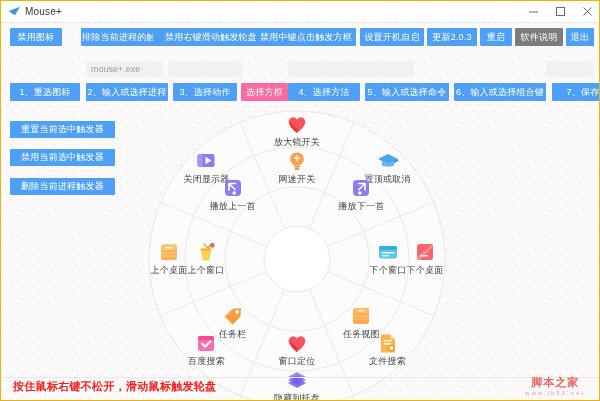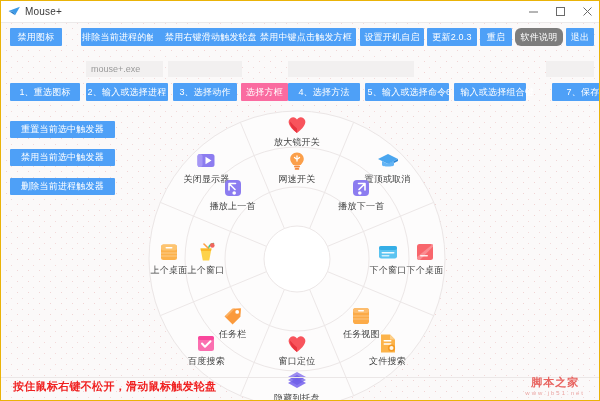--- a/index.html
+++ b/index.html
@@ -190,39 +190,39 @@
   <div class="body-area"></div>
 
   <div class="row1" id="row1">
       <div class="btn" style="left: 9px; width: 52px;">禁用图标</div>
       <div class="btn" style="left: 80px; width: 85px;">排除当前进程的触发</div>
       <div class="btn" style="left: 152px; width: 116px;">禁用右键滑动触发轮盘</div>
       <div class="btn" style="left: 359px; width: 64px;">设置开机自启</div>
       <div class="btn" style="left: 255px; width: 100px;">禁用中键点击触发方框</div>
       <div class="btn" style="left: 426px; width: 50px;">更新2.0.3</div>
       <div class="btn" style="left: 479px; width: 32px;">重启</div>
-      <div class="btn gray" style="left: 514px; width: 48px; border-radius: 6px;">软件说明</div>
+      <div class="btn gray" style="left: 514px; width: 48px;">软件说明</div>
       <div class="btn" style="left: 565px; width: 28px;">退出</div>
     </div>
 
   <div class="inputs-row" id="inputsRow">
       <input class="field" type="text" value="mouse+.exe" style="left: 85px; width: 77px;">
       <input class="field" type="text" style="left: 167px; width: 74px;">
       <input class="field" type="text" style="left: 287px; width: 126px;">
       <input class="field" type="text" style="left: 545px; width: 48px;">
     </div>
 
   <div class="row2" id="row2">
       <div class="btn" style="left: 9px; width: 70px;">1、重选图标</div>
       <div class="btn" style="left: 85px; width: 82px;">2、输入或选择进程</div>
       <div class="btn" style="left: 172px; width: 64px;">3、选择动作</div>
       <div class="btn pink" style="left: 240px; width: 47px;">选择方框</div>
       <div class="btn" style="left: 287px; width: 72px;">4、选择方法</div>
       <div class="btn" style="left: 364px; width: 84px;">5、输入或选择命令</div>
-      <div class="btn" style="left: 453px; width: 72px;">6、输入或选择组合键</div>
+      <div class="btn" style="left: 453px; width: 92px;">6、输入或选择组合键</div>
       <div class="btn" style="left: 551px; width: 62px;">7、保存</div>
     </div>
 
   <div id="sideBtns">
       <div class="side-btn" style="top: 120px;">重置当前选中触发器</div>
       <div class="side-btn" style="top: 148px;">禁用当前选中触发器</div>
       <div class="side-btn" style="top: 177px;">删除当前进程触发器</div>
     </div>
 
   <div class="wheel-wrap">

